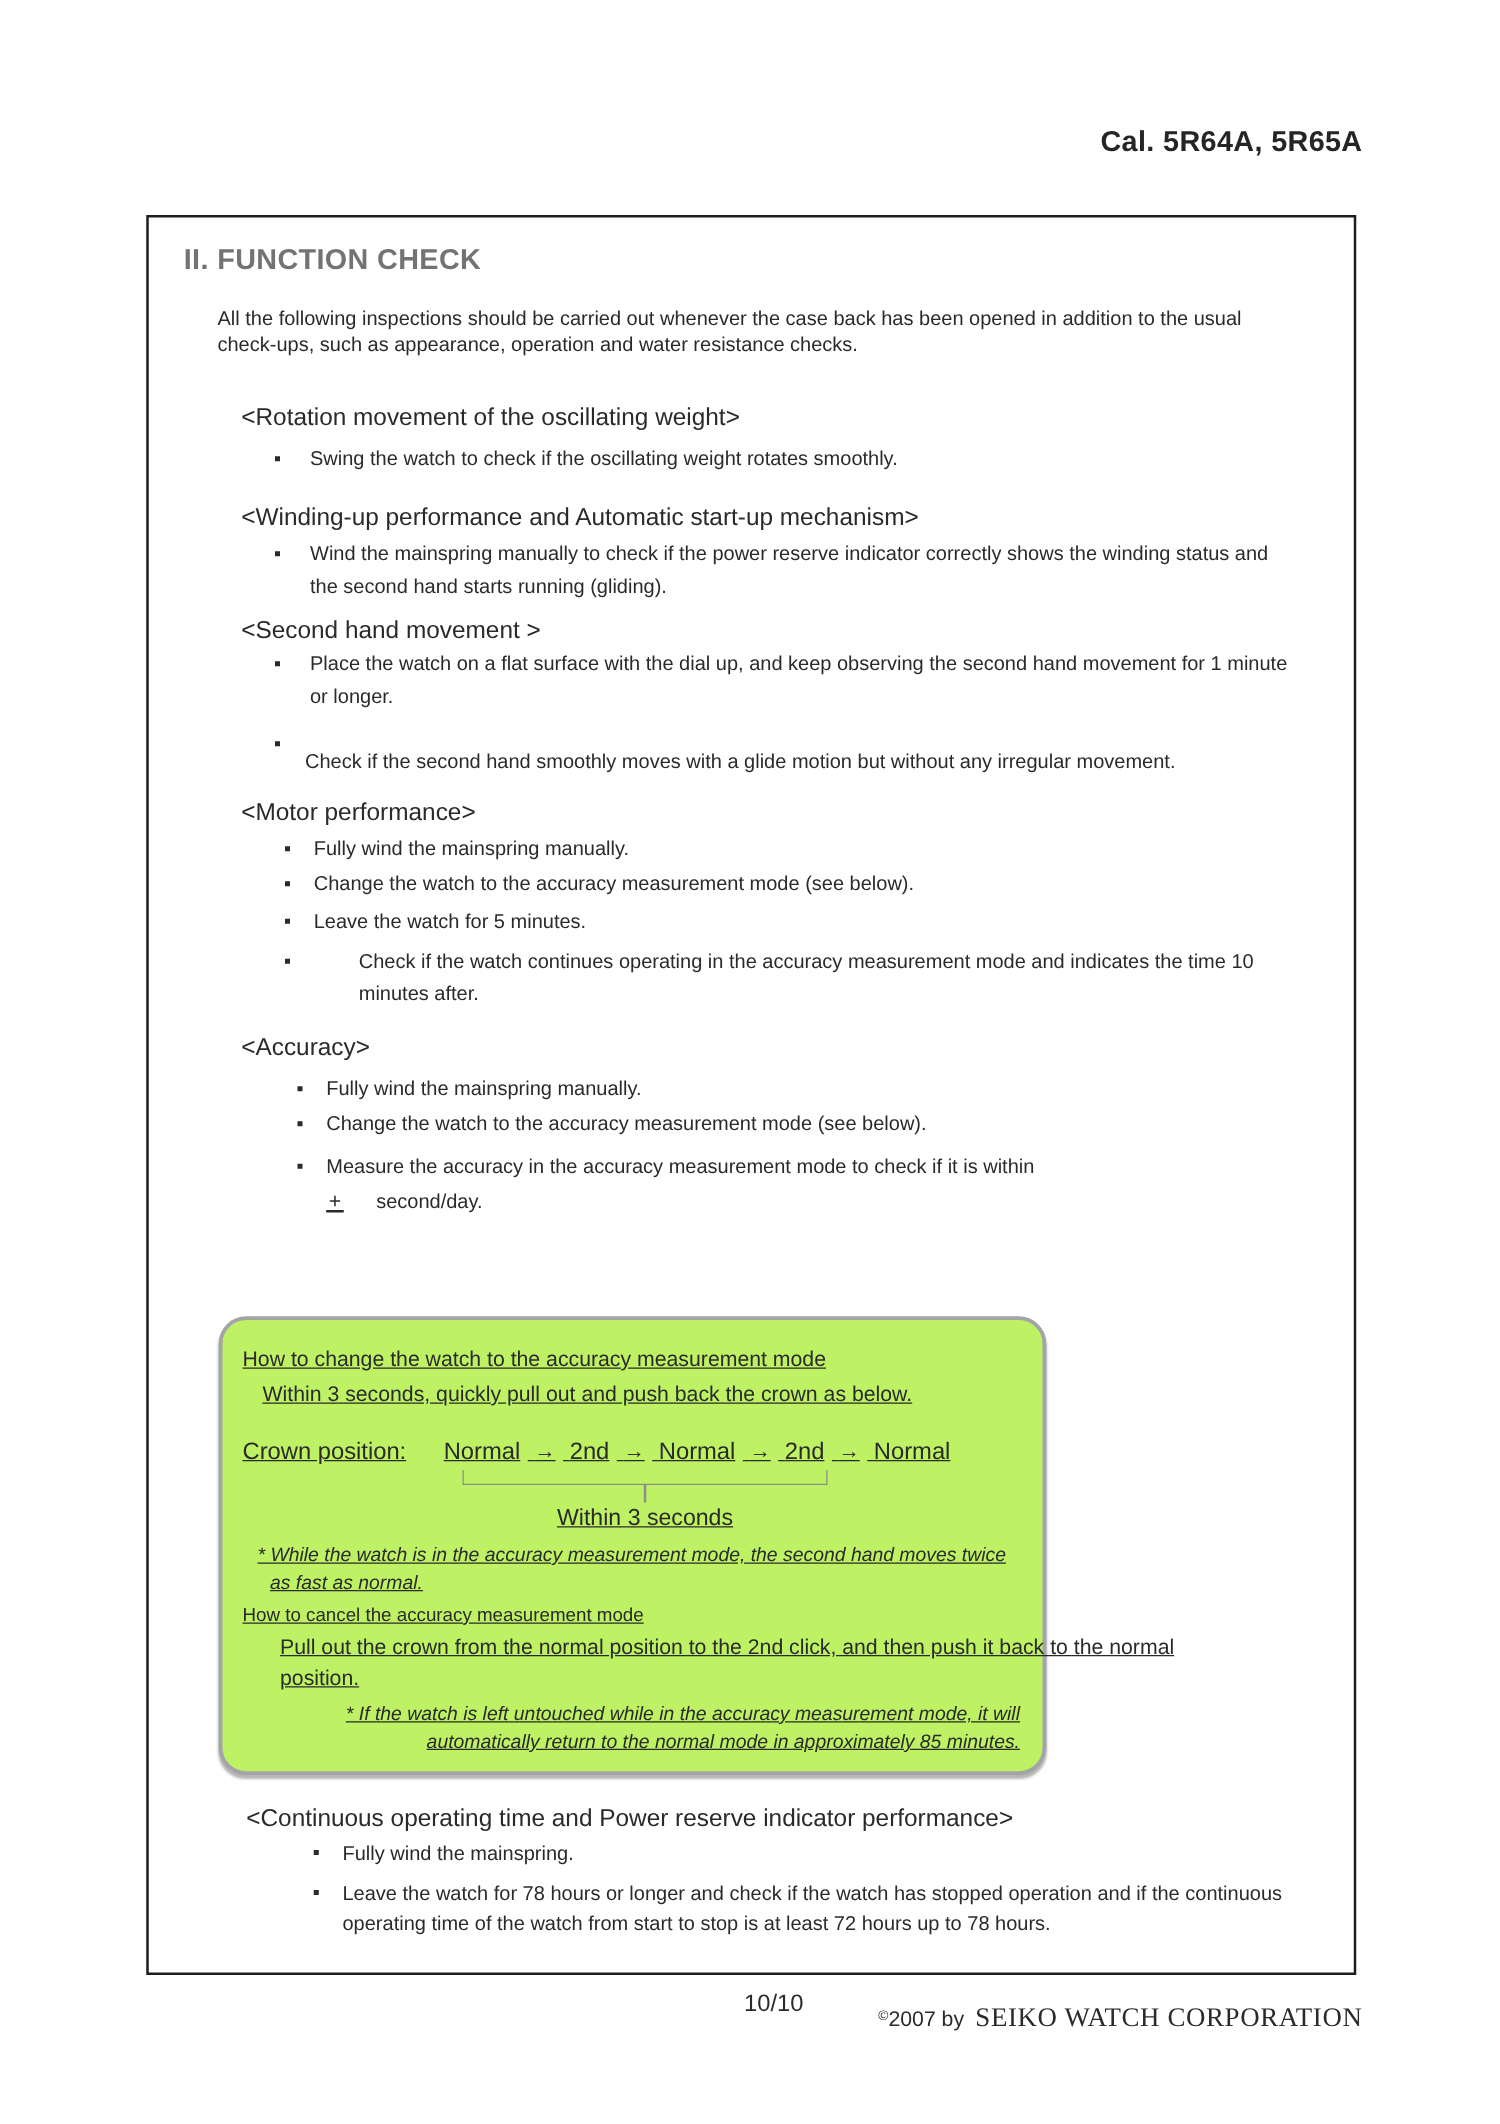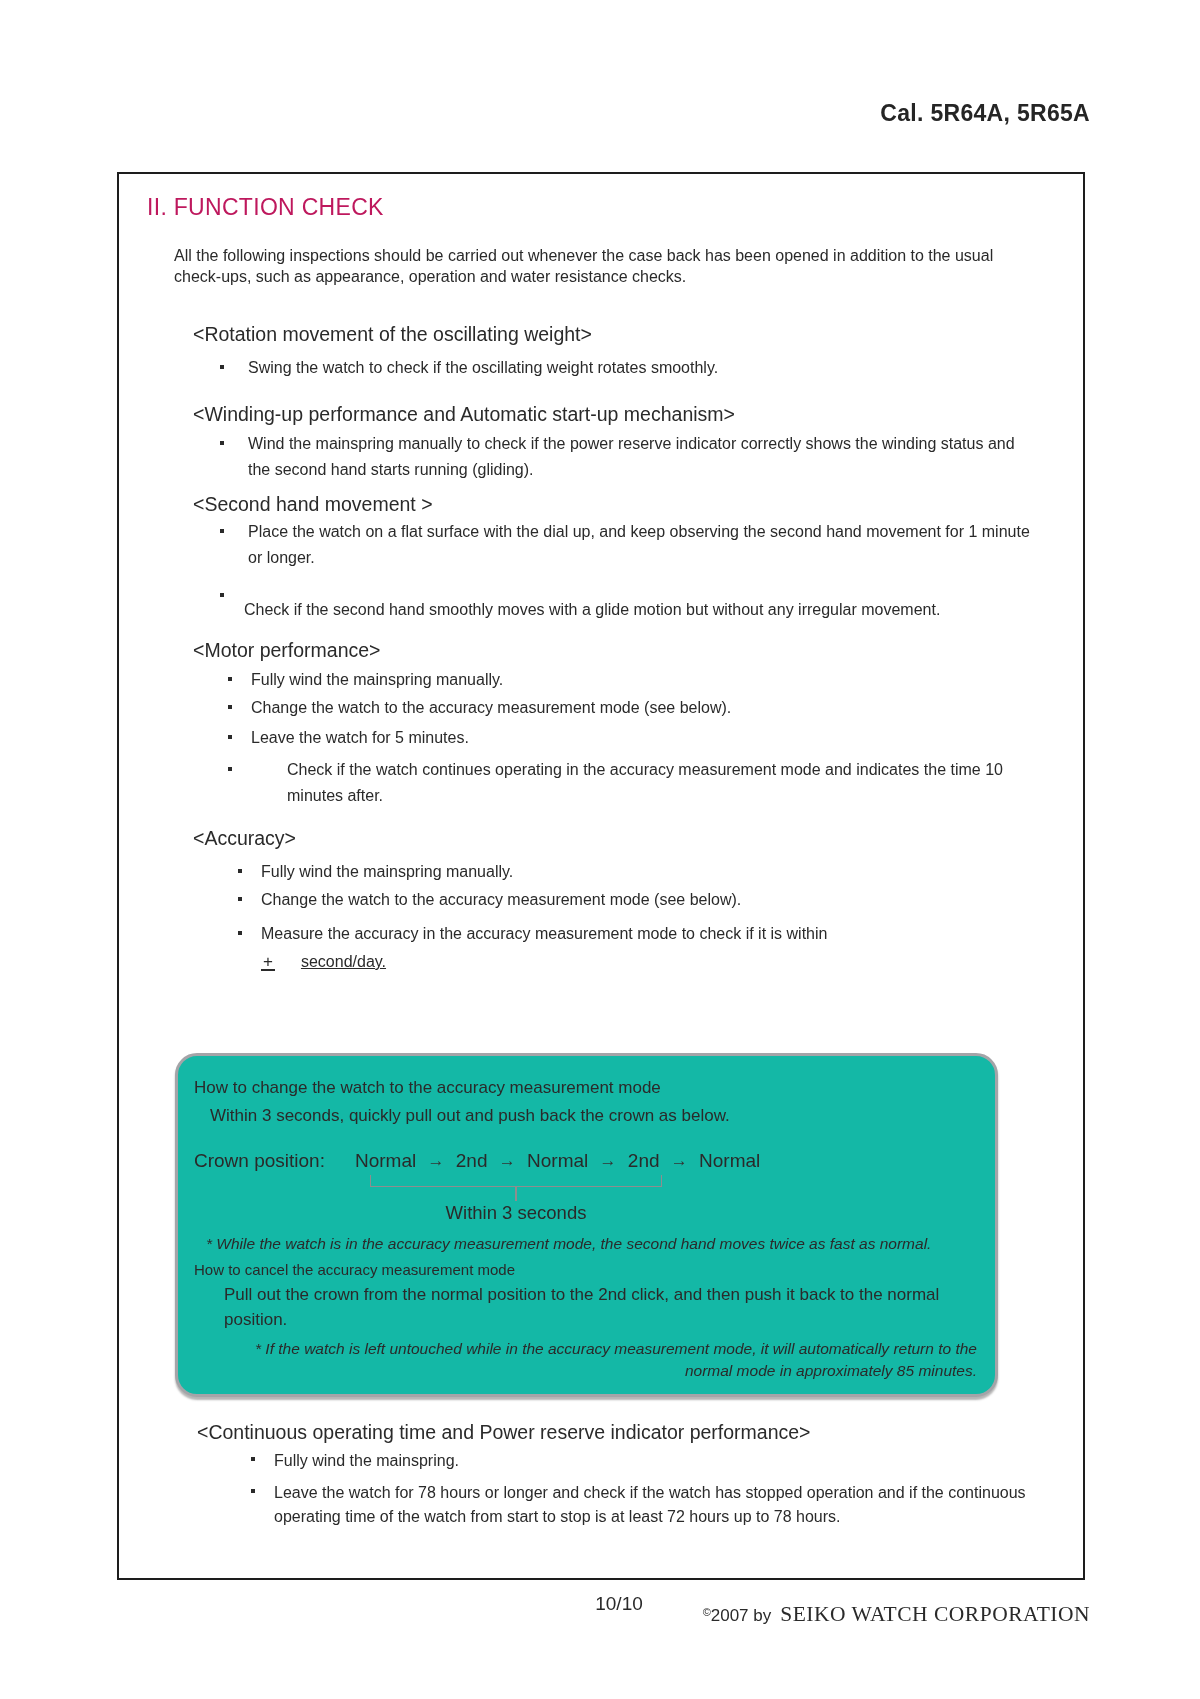--- a/index.html
+++ b/index.html
@@ -10,46 +10,46 @@
     color:#2a2a2a;
   }
   .caliber-header {
     position:absolute; top:100px; right:110px;
     font-size:23px; font-weight:bold; color:#252525; letter-spacing:0.3px;
   }
   .page-frame {
     position:absolute; left:117px; top:172px; width:968px; height:1408px;
     border:2px solid #1d1d1d; padding:20px 0 0 28px; overflow:hidden;
   }
-  .page-title { font-size:23px; font-weight:normal; color:#be185d; letter-spacing:0.3px; }
+  .page-title { font-size:23px; font-weight:bold; color:#737373; letter-spacing:0.3px; }
   .intro { margin:24px 0 0 27px; width:832px; font-size:16px; line-height:21px; }
   .sec-h { margin-left:46px; font-size:19.5px; line-height:26px; color:#2a2a2a; }
   .mt34{margin-top:34px;} .mt20{margin-top:20px;} .mt16{margin-top:16px;}
   .mt14{margin-top:14px;} .mt22{margin-top:22px;}
   .b { display:flex; margin-top:8px; }
   .b .sq {
     flex:0 0 auto; width:4px; height:4px; background:#2a2a2a; margin-top:10px;
   }
   .b .bt { font-size:16px; line-height:26px; margin-left:19px; }
   .ind1 { margin-left:73px; } .ind1 .bt { width:790px;margin-left:24px; }
   .ind2 { margin-left:81px; } .ind2 .bt { width:748px; }
   .ind3 { margin-left:91px; } .ind3 .bt { width:712px; }
   .ind4 { margin-left:104px;} .ind4 .bt { width:768px; line-height:24px; padding-top:2px; }
-  .pm-line { margin-top:2px;text-decoration:underline; }
+  .pm-line { margin-top:2px; }
   .pm {
     display:inline-block; border-bottom:2px solid #2a2a2a;
     line-height:15px; padding:0 2px 0 2px; font-size:17px;
   }
   .perday { margin-left:26px; }
   
   .acc-box {
-    margin:78px 0 0 28px; width:823px;
+    margin:78px 0 0 28px; width:662px;
     border:3px solid #a4a4a8; border-radius:22px;
     box-shadow:0 3px 2px rgba(90,90,90,0.45);
-    padding:20px 18px 12px 16px; background:#14b8a6;
+    padding:20px 18px 12px 16px; background:#bef264;text-decoration:underline;
   }
   .acc-box .box-t { font-size:17px; line-height:24px; }
   .acc-box .box-sub { margin:4px 0 0 16px; font-size:17px; line-height:24px; }
   .crown-row { display:flex; align-items:baseline; margin-top:20px; font-size:19px; line-height:25px; }
   .crown-label { margin-right:30px; }
   .crown-seq span { margin-right:6px; }
   .arrow { font-weight:bold; font-size:17px; vertical-align:1px; color:#333; }
   .bracket-wrap { margin-left:176px; width:292px; text-align:center; }
   .bracket {
     height:12px; margin-top:2px;

